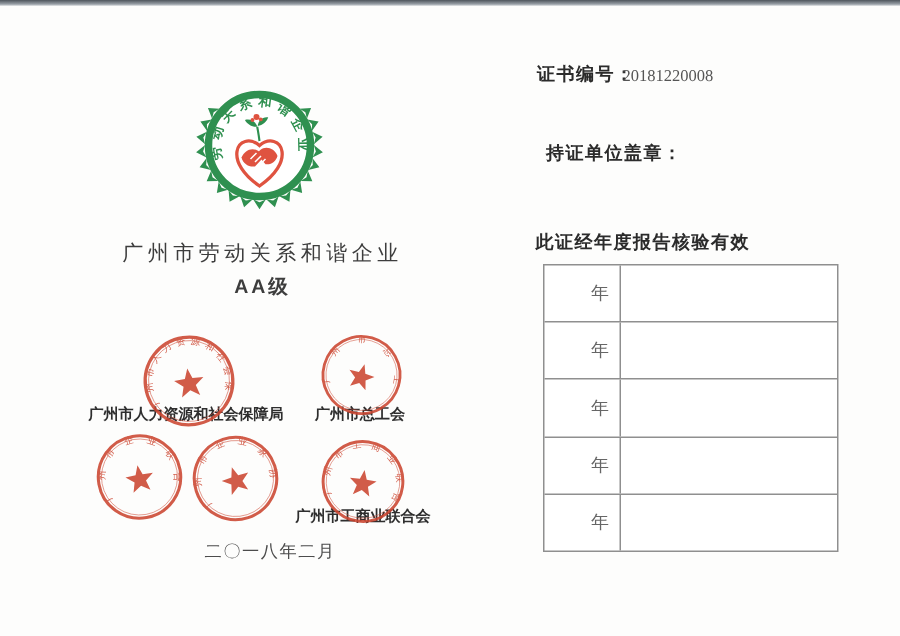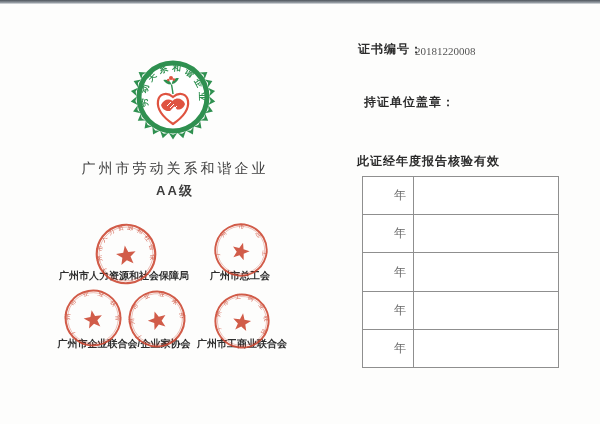--- a/index.html
+++ b/index.html
@@ -92,21 +92,20 @@
       <circle cx="41.3" cy="27" r="1.3" fill="#df5340"></circle>
       <circle cx="46.8" cy="26.6" r="1.3" fill="#df5340"></circle>
     </g>
   </svg>
 
   <div class="abs cert-title">广州市劳动关系和谐企业</div>
   <div class="abs cert-grade">AA级</div>
 
   <div class="abs caption" style="left:55px;top:269px;width:138px;">广州市人力资源和社会保障局</div>
   <div class="abs caption" style="left:208px;top:269px;width:64px;">广州市总工会</div>
-  <div class="abs caption" style="left:55px;top:337px;width:138px;">广州市企业联合会/企业家协会</div>
   <div class="abs caption" style="left:196px;top:337px;width:92px;">广州市工商业联合会</div>
 
   <svg class="abs seal" style="left:93px;top:221px;transform:rotate(-8deg);" width="66" height="66" viewBox="0 0 70 70">
     <defs>
         <path id="s1arc" d="M12.2,48.2 A26.3,26.3 0 1 1 57.8,48.2" fill="none"></path>
       </defs>
     <circle cx="35" cy="35" r="31" fill="none" stroke="#cc4631" stroke-width="2.3"></circle>
     <circle cx="35" cy="35" r="28.6" fill="none" stroke="#cc4631" stroke-width="0.6" opacity="0.7"></circle>
     <path transform="translate(35,37)" fill="#cc4631" d="M0,-11 L2.7,-3.72 L10.46,-3.4 L4.37,1.42 L6.47,8.9 L0,4.6 L-6.47,8.9 L-4.37,1.42 L-10.46,-3.4 L-2.7,-3.72 Z"></path>
     <text font-size="6.6" fill="#cc4631">
@@ -155,20 +154,21 @@
         <path id="s5arc" d="M12.2,48.2 A26.3,26.3 0 1 1 57.8,48.2" fill="none"></path>
       </defs>
     <circle cx="35" cy="35" r="31" fill="none" stroke="#cc4631" stroke-width="2.3"></circle>
     <circle cx="35" cy="35" r="28.6" fill="none" stroke="#cc4631" stroke-width="0.6" opacity="0.7"></circle>
     <path transform="translate(35,37)" fill="#cc4631" d="M0,-11 L2.7,-3.72 L10.46,-3.4 L4.37,1.42 L6.47,8.9 L0,4.6 L-6.47,8.9 L-4.37,1.42 L-10.46,-3.4 L-2.7,-3.72 Z"></path>
     <text font-size="7" fill="#cc4631">
       <textPath href="#s5arc" textLength="122" lengthAdjust="spacing">广州市工商业联合会</textPath>
     </text>
   </svg>
 
+  <div class="abs cert-date">二〇一八年二月</div>
 
   <div class="abs field-label" style="left:358px;top:41px;text-align:center;">证书编号：</div>
   <div class="abs field-value" style="left:415px;top:45px;">20181220008</div>
 
   <div class="abs field-label" style="left:364px;top:94px;">持证单位盖章：</div>
 
   <div class="abs verify-title">此证经年度报告核验有效</div>
 
   <div class="abs verify-table">
     <div class="vrow">

